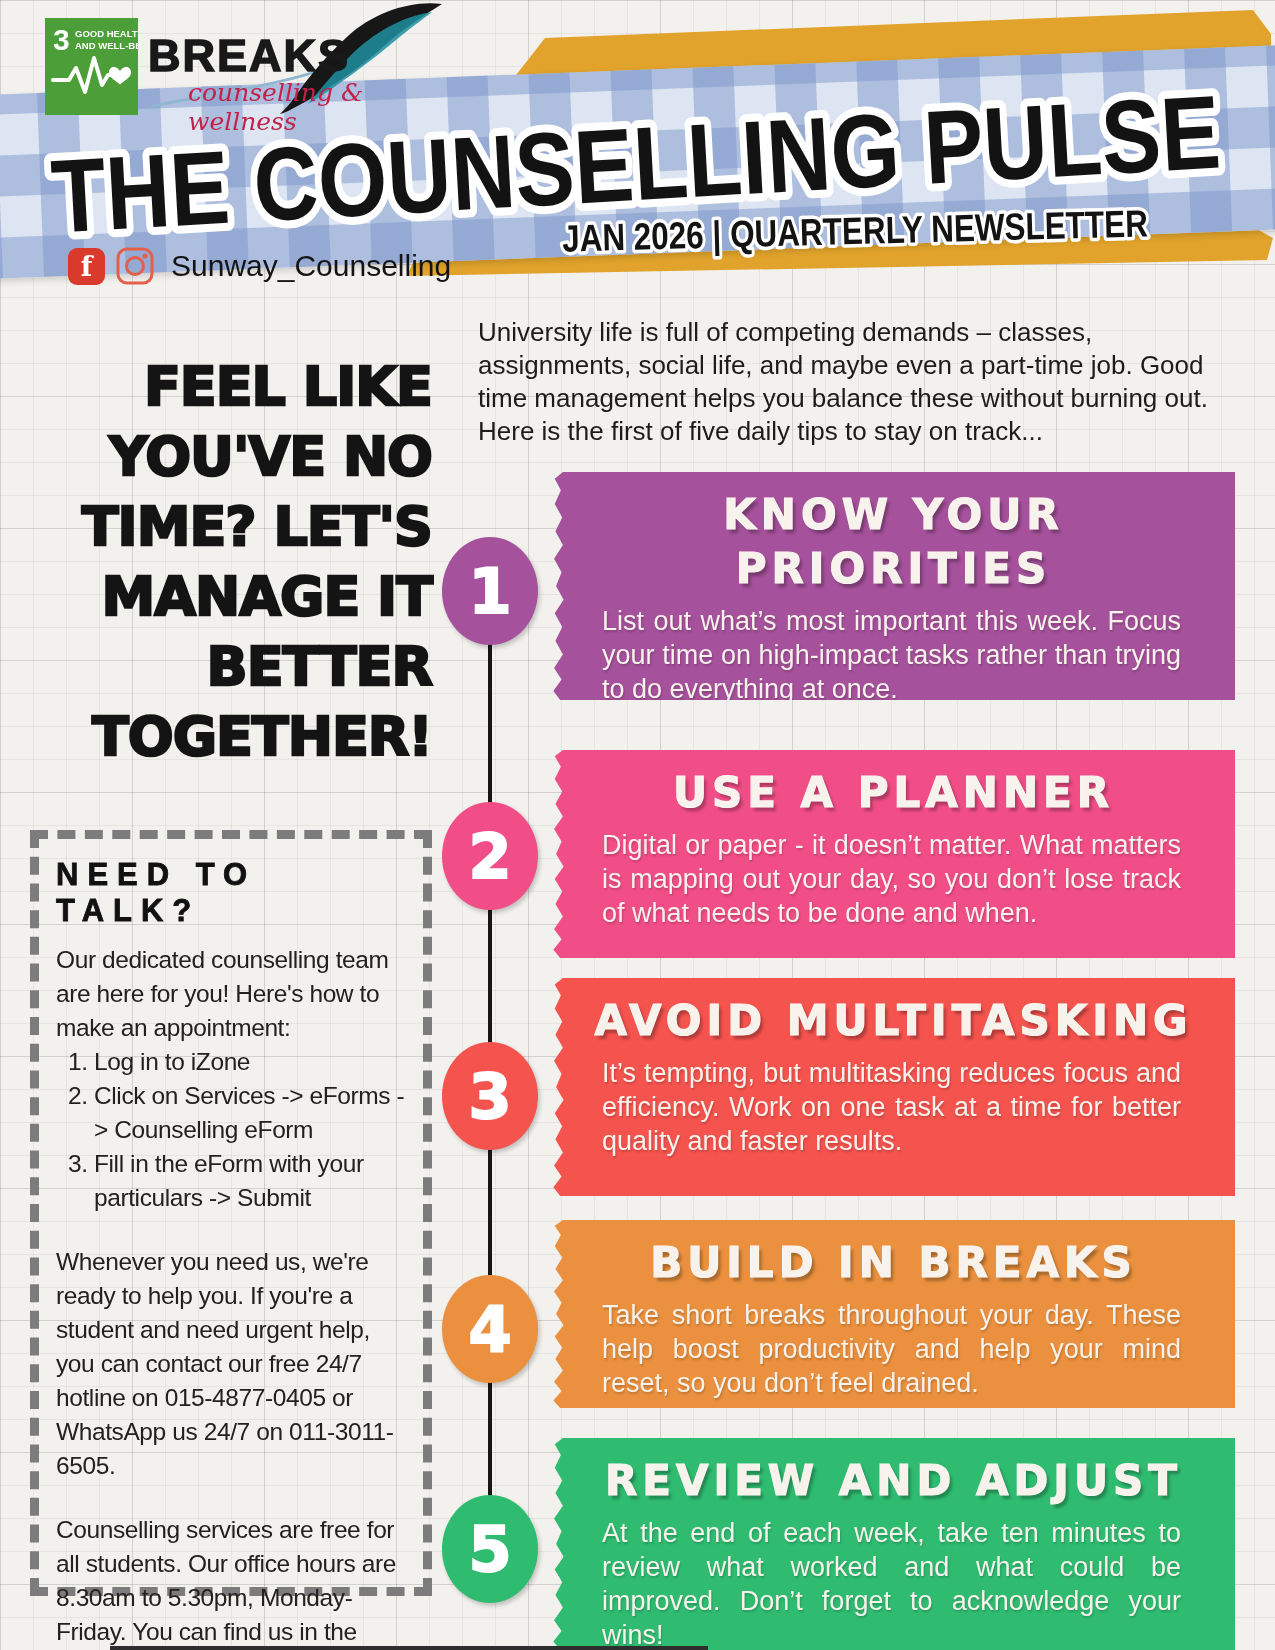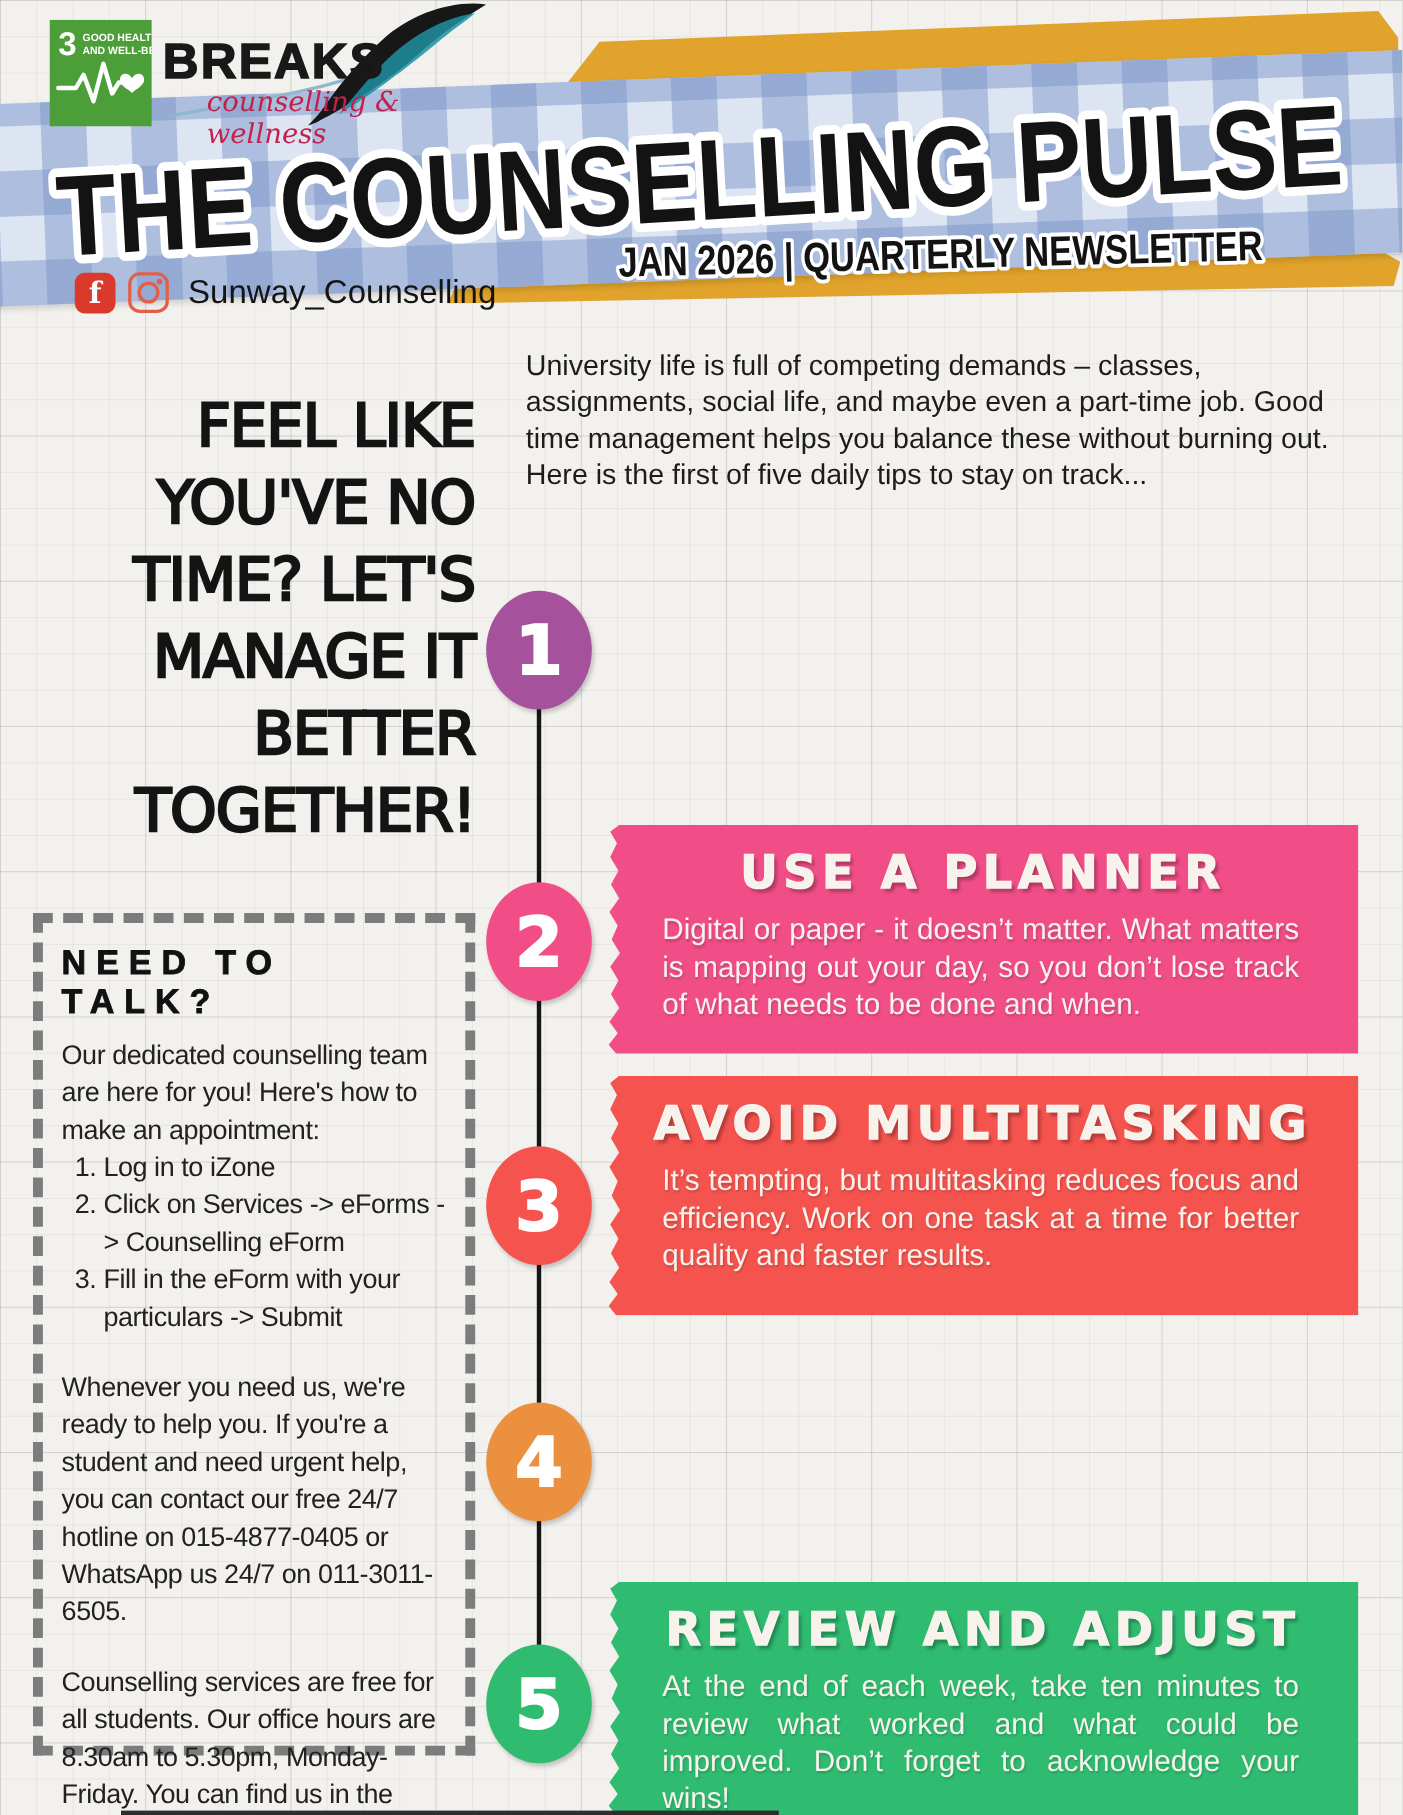--- a/index.html
+++ b/index.html
@@ -40,21 +40,21 @@
                -webkit-text-stroke:1.5px #191919; }
   .logo-tagline { font-family:"DejaVu Serif", serif; font-style:italic; font-size:25px; color:#c2224a; margin:-4px 0 0 40px; }
   .feather-svg { position:absolute; left:150px; top:0px; width:300px; height:118px; z-index:4; }
   .social-row { position:absolute; left:68px; top:246px; z-index:6; display:flex; align-items:center; gap:10px; }
   .fb-badge { width:37px; height:37px; background:#d93a2b; border-radius:9px; color:#fff;
               font-weight:bold; font-size:27px; text-align:center; line-height:37px; font-family:"DejaVu Serif",serif; }
   .handle { font-size:30px; color:#141414; margin-left:6px; }
   
   .intro { position:absolute; left:478px; top:316px; width:748px; font-size:26px; line-height:33px; color:#1d1c1a; z-index:5; }
   .headline { position:absolute; left:40px; top:352px; width:392px; text-align:right; z-index:5; color:#141414; }
-  .headline div { white-space:nowrap; font-size:54px; line-height:70px; font-weight:normal; letter-spacing:-1px;
+  .headline div { white-space:nowrap; font-size:54px; line-height:70px; font-weight:bold; letter-spacing:-1px;
                   -webkit-text-stroke:2.4px #141414; font-family:"DejaVu Sans", sans-serif; }
   .talk-box { position:absolute; left:30px; top:830px; width:402px; height:766px; z-index:5;
               border:9px dashed #7c7c7c; padding:14px 17px 10px 17px; color:#222120; }
   .talk-title { font-size:31px; font-weight:bold; letter-spacing:9px; color:#111; margin:4px 0 14px 0;
                 -webkit-text-stroke:0.8px #111; }
   .talk-box p, .talk-box ol { font-size:24.5px; line-height:34px; letter-spacing:-0.4px; }
   .talk-box ol { margin:0 0 0 8px; padding-left:30px; }
   .talk-gap { height:30px; }
   
   .timeline { position:absolute; left:488px; top:592px; width:4px; height:960px; background:#161616; z-index:3; }
@@ -140,34 +140,42 @@
       <li>Fill in the eForm with your particulars -&gt; Submit</li>
     </ol>
     <div class="talk-gap"></div>
     <p>Whenever you need us, we're ready to help you. If you're a student and need urgent help, you can contact our free 24/7 hotline on 015-4877-0405 or WhatsApp us 24/7 on 011-3011-6505.</p>
     <div class="talk-gap"></div>
     <p>Counselling services are free for all students. Our office hours are 8.30am to 5.30pm, Monday-Friday. You can find us in the Student LIFE centre.</p>
   </aside>
 
   <div class="timeline"></div>
 
+  <section class="tip-block" style="top: 472px; height: 228px; background-color: rgb(165, 81, 155);">
+    <h2 class="tip-title">KNOW YOUR PRIORITIES</h2>
+    <p class="tip-body">List out what’s most important this week. Focus your time on high-impact tasks rather than trying to do everything at once.</p>
+  </section>
   <div class="num-circle" style="top: 537px; background-color: rgb(165, 81, 155);">1</div>
 
   <section class="tip-block" style="top: 750px; height: 208px; background-color: rgb(241, 78, 136);">
     <h2 class="tip-title">USE A PLANNER</h2>
     <p class="tip-body">Digital or paper - it doesn’t matter. What matters is mapping out your day, so you don’t lose track of what needs to be done and when.</p>
   </section>
   <div class="num-circle" style="top: 802px; background-color: rgb(241, 78, 136);">2</div>
 
   <section class="tip-block" style="top: 978px; height: 218px; background-color: rgb(245, 83, 78);">
     <h2 class="tip-title">AVOID MULTITASKING</h2>
     <p class="tip-body">It’s tempting, but multitasking reduces focus and efficiency. Work on one task at a time for better quality and faster results.</p>
   </section>
   <div class="num-circle" style="top: 1042px; background-color: rgb(245, 83, 78);">3</div>
 
+  <section class="tip-block" style="top: 1220px; height: 188px; background-color: rgb(234, 144, 62);">
+    <h2 class="tip-title">BUILD IN BREAKS</h2>
+    <p class="tip-body">Take short breaks throughout your day. These help boost productivity and help your mind reset, so you don’t feel drained.</p>
+  </section>
   <div class="num-circle" style="top: 1275px; background-color: rgb(234, 144, 62);">4</div>
 
   <section class="tip-block" style="top: 1438px; height: 212px; background-color: rgb(47, 188, 113);">
     <h2 class="tip-title">REVIEW AND ADJUST</h2>
     <p class="tip-body">At the end of each week, take ten minutes to review what worked and what could be improved. Don’t forget to acknowledge your wins!</p>
   </section>
   <div class="num-circle" style="top: 1495px; background-color: rgb(47, 188, 113);">5</div>
 
   <div class="bottom-edge"></div>
 </div>

